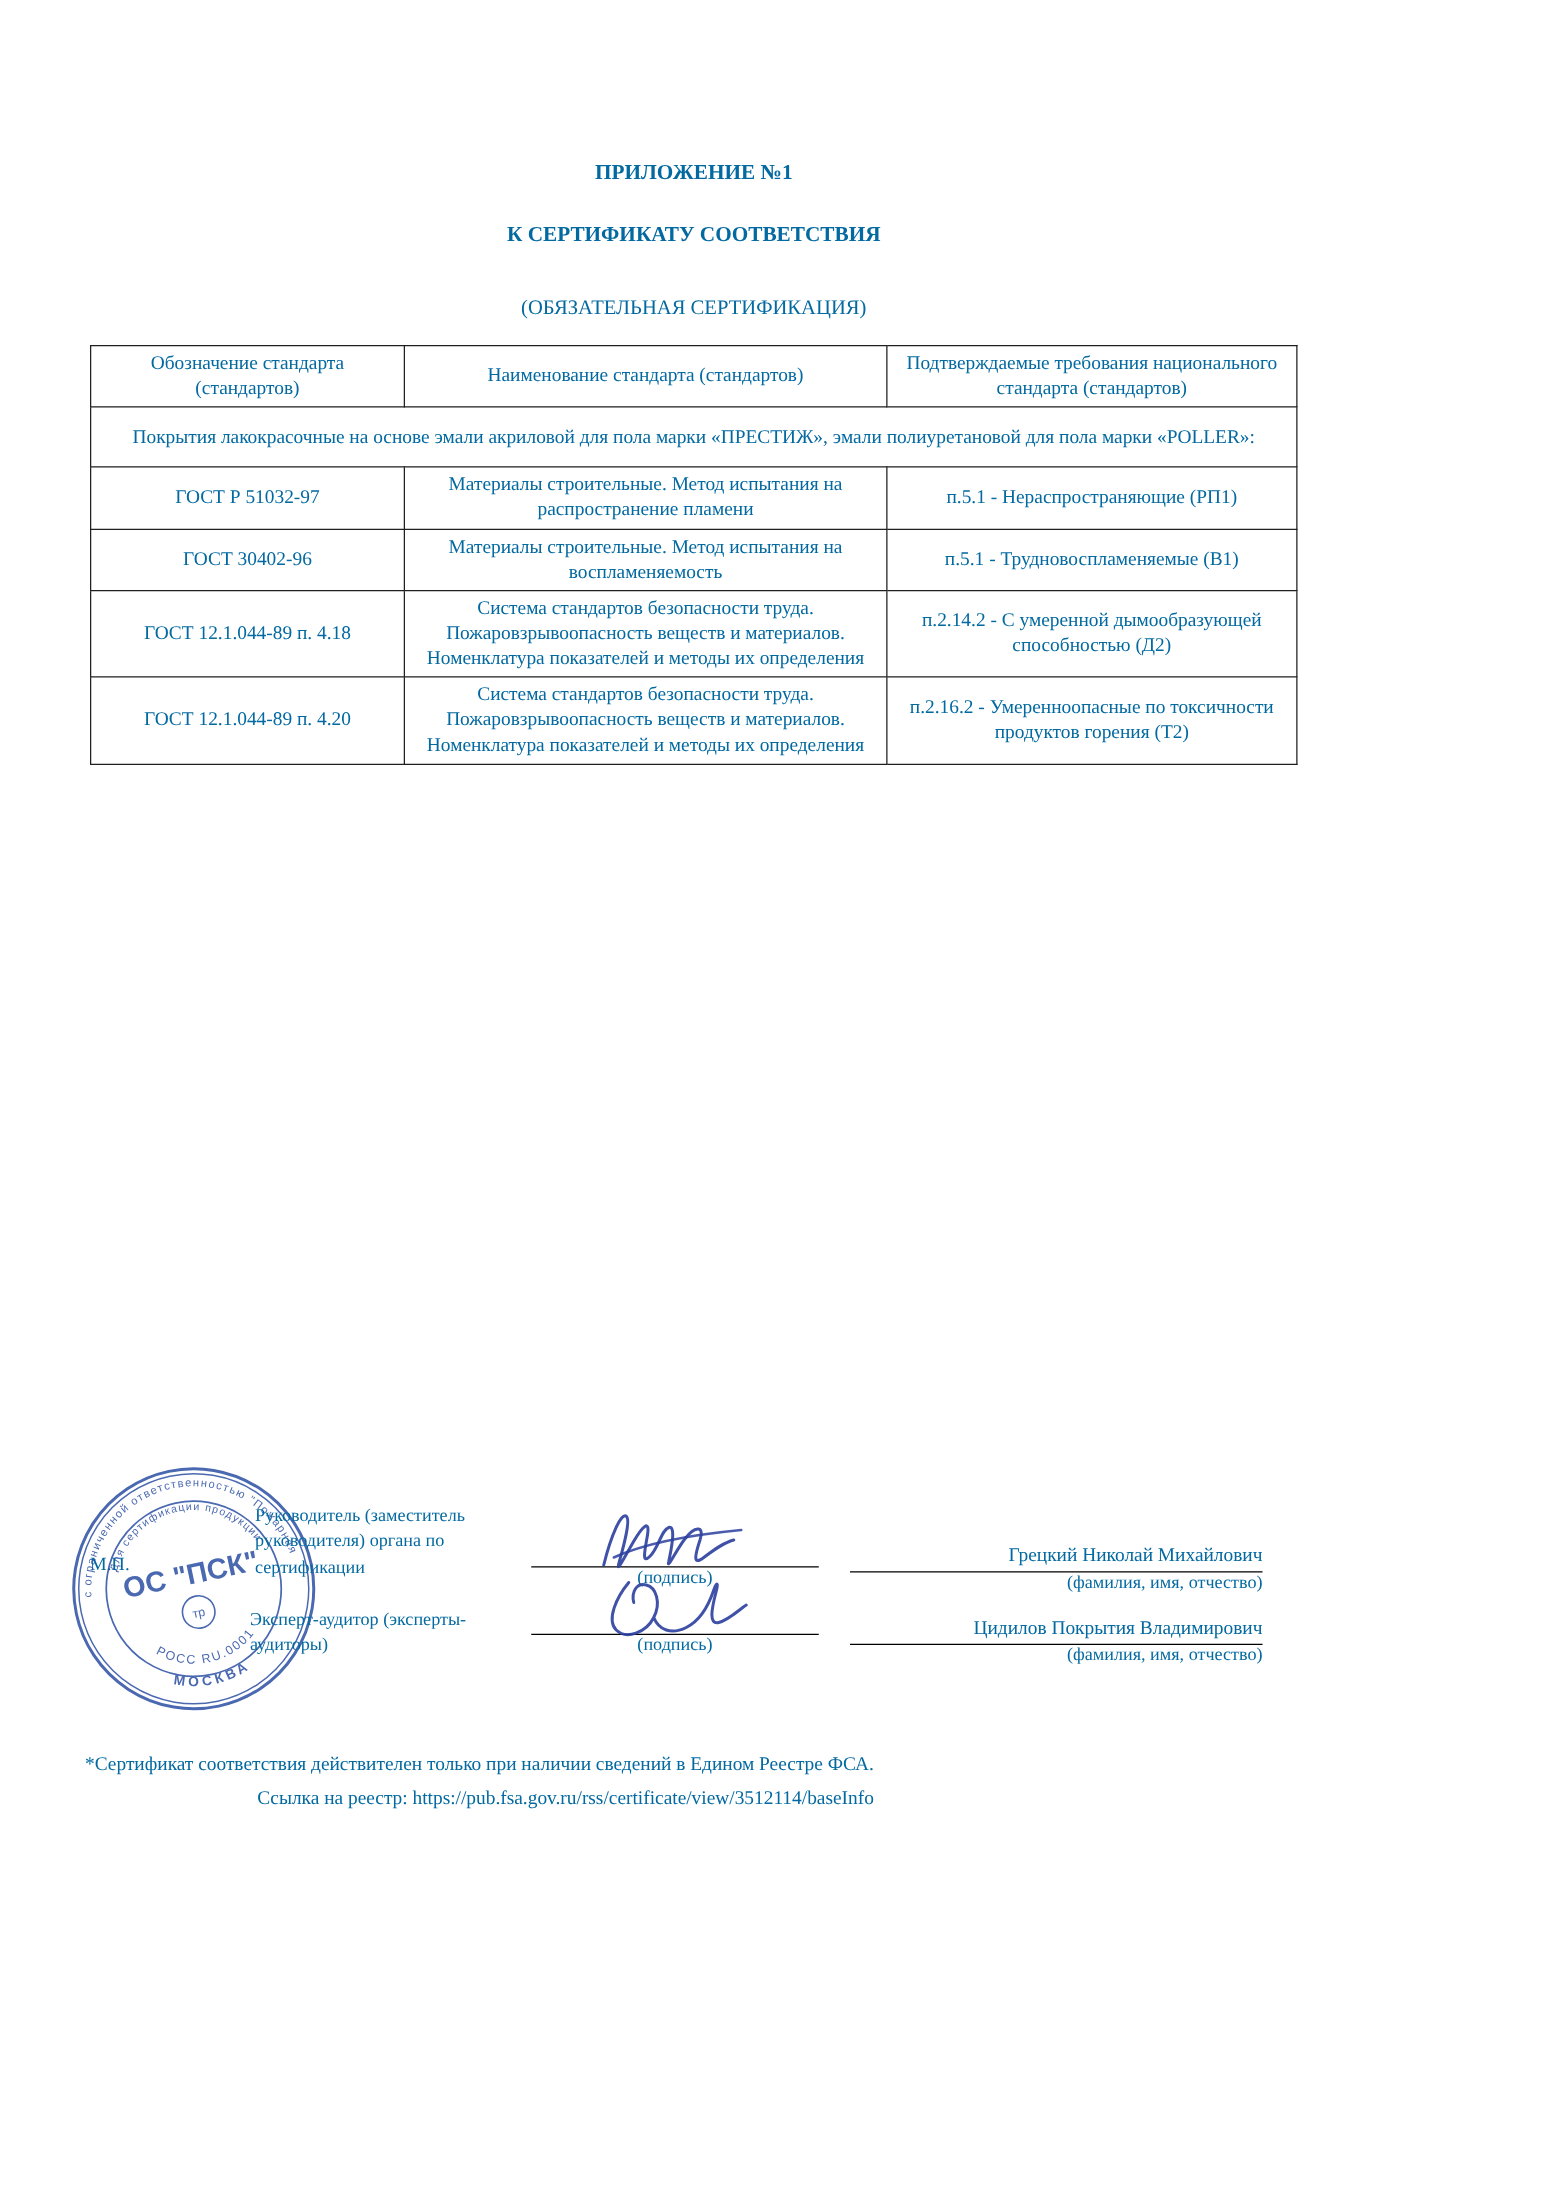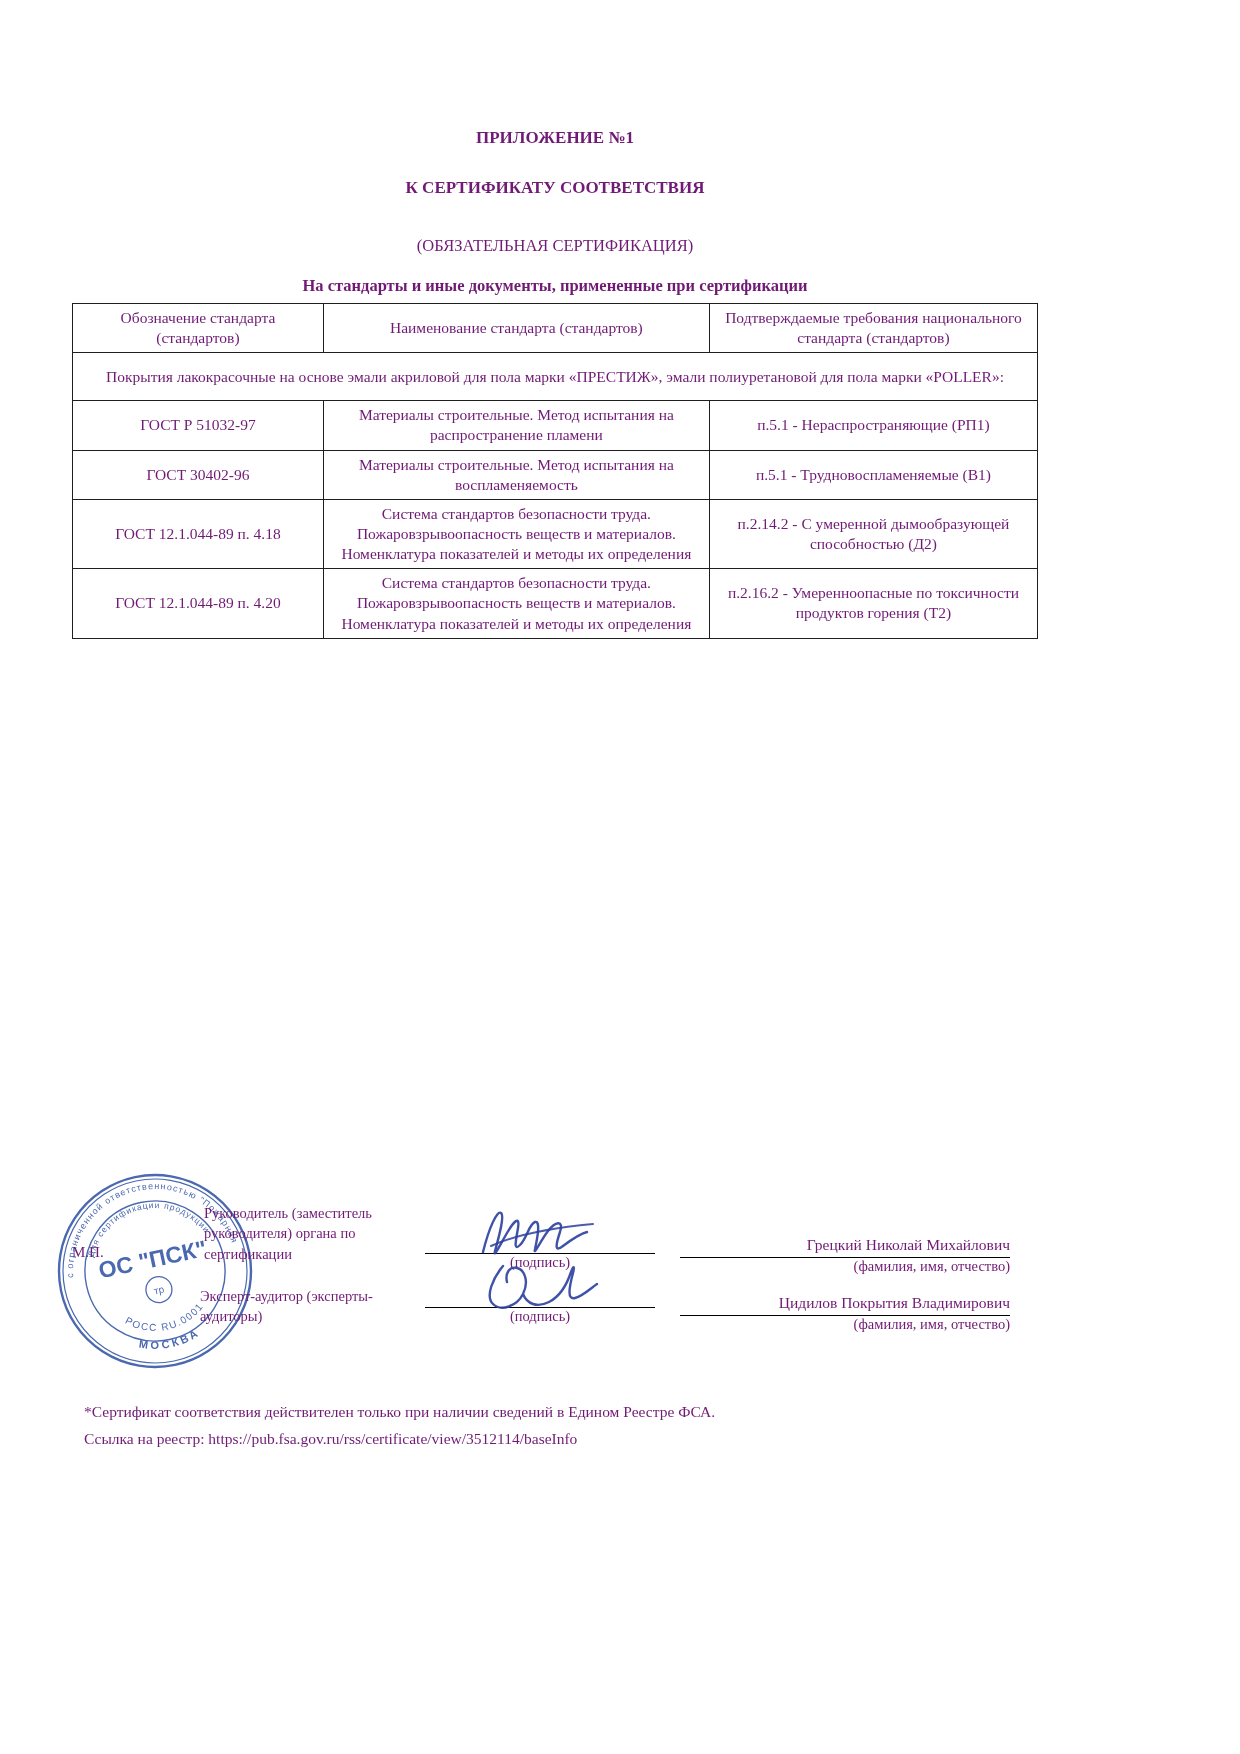--- a/index.html
+++ b/index.html
@@ -3,21 +3,21 @@
 <meta charset="utf-8">
 <style>
   * { margin:0; padding:0; box-sizing:border-box; }
   body { background:#e8e8e8; }
   .page {
     position:relative;
     width:1240px; height:1754px;
     margin:0 auto;
     background:#ffffff;
     font-family:"Liberation Serif", serif;
-    color:#701a75;
+    color:#0369a1;
     overflow:hidden;
   }
   .titles { padding-top:128px; margin-left:72px; width:966px; text-align:center; }
   .t1 { font-size:17px; font-weight:bold; margin-bottom:30px; }
   .t2 { font-size:17px; font-weight:bold; margin-bottom:38px; }
   .t3 { font-size:17px; font-weight:bold; text-decoration:underline; margin-bottom:28px; }
   .t4 { font-size:16.5px; font-weight:normal; margin-bottom:20px; }
   .t5 { font-size:16.5px; font-weight:bold; margin-bottom:7px; }
 
   table.standards {
@@ -52,35 +52,34 @@
   .pod2 { left:425px; top:88px; }
   .pod svg { display:block; margin:0 auto -7px auto; }
   .pod .line { border-bottom:1.6px solid #000; }
   .cap { font-size:14.5px; }
 
   .fio { position:absolute; left:680px; width:330px; text-align:right; }
   .fio1 { top:66px; }
   .fio2 { top:124px; }
   .fio .nm { border-bottom:1.6px solid #000; padding-bottom:3px; font-size:15.5px; }
 
-  .footer { position:absolute; left:84px; top:1398px; font-size:15.5px; line-height:1.75; }
+  .footer { position:absolute; left:68px; top:1398px; font-size:15.5px; line-height:1.75;text-align:right; }
 
   .stamp-ink { fill:none; stroke:#2b4fa3; }
   .stamp-text { fill:#2b4fa3; }
 </style>
 </head>
 <body>
 
 <div class="page">
 
   <div class="titles">
     <div class="t1">ПРИЛОЖЕНИЕ №1</div>
     <div class="t2">К СЕРТИФИКАТУ СООТВЕТСТВИЯ</div>
     <div class="t4">(ОБЯЗАТЕЛЬНАЯ СЕРТИФИКАЦИЯ)</div>
-    <div class="t5">На стандарты и иные документы, примененные при сертификации</div>
   </div>
 
   <table class="standards">
     <thead>
       <tr>
         <th class="col1">Обозначение стандарта (стандартов)</th>
         <th class="col2">Наименование стандарта (стандартов)</th>
         <th class="col3">Подтверждаемые требования национального стандарта (стандартов)</th>
       </tr>
     </thead>

